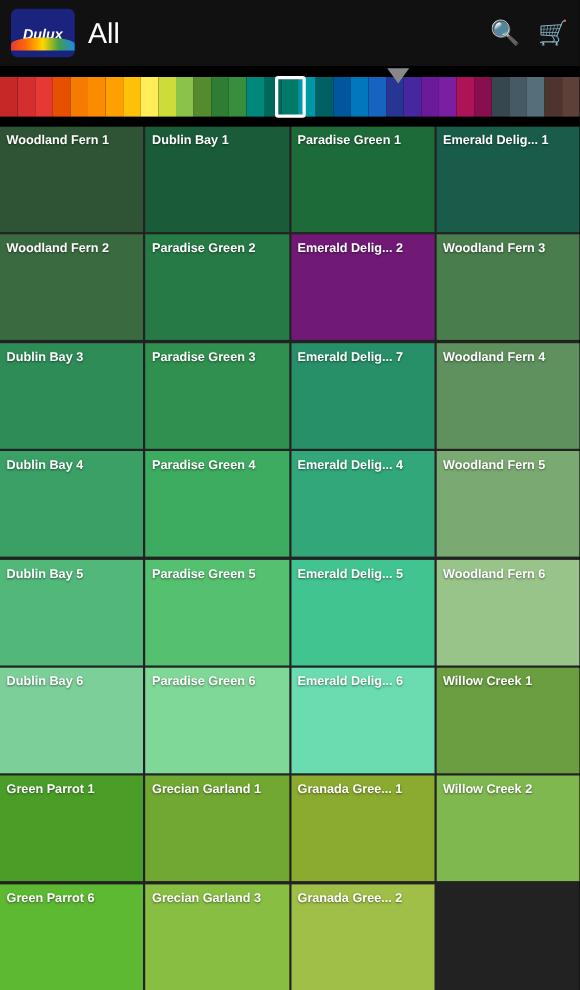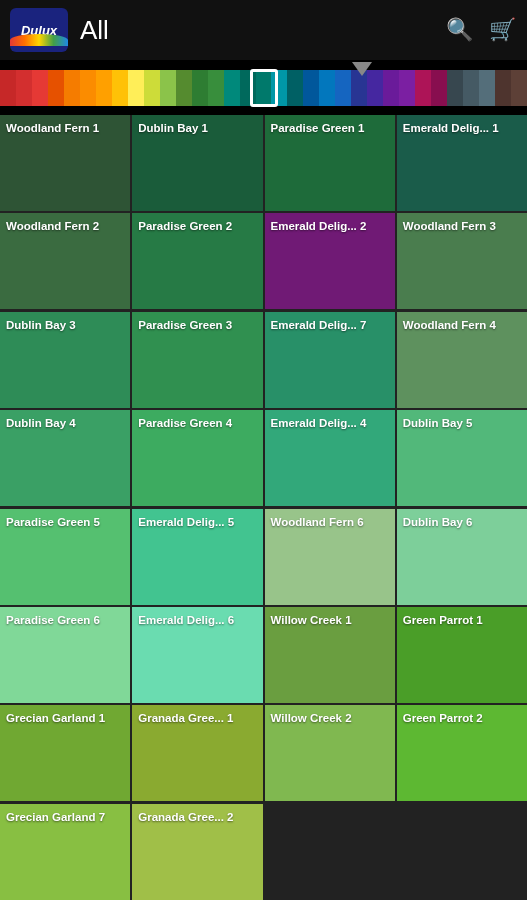--- a/index.html
+++ b/index.html
@@ -221,20 +221,23 @@
     </div>
     <div class="color-cell" style="background: rgb(58, 160, 101);">
       <span class="color-cell-label">Dublin Bay 4</span>
     </div>
     <div class="color-cell" style="background: rgb(61, 171, 96);">
       <span class="color-cell-label">Paradise Green 4</span>
     </div>
     <div class="color-cell" style="background: rgb(50, 168, 122);">
       <span class="color-cell-label">Emerald Delig... 4</span>
     </div>
+    <div class="color-cell" style="background: rgb(122, 170, 114);">
+      <span class="color-cell-label">Woodland Fern 5</span>
+    </div>
     <div class="color-cell" style="background: rgb(82, 184, 122);">
       <span class="color-cell-label">Dublin Bay 5</span>
     </div>
     <div class="color-cell" style="background: rgb(85, 192, 112);">
       <span class="color-cell-label">Paradise Green 5</span>
     </div>
     <div class="color-cell" style="background: rgb(66, 196, 144);">
       <span class="color-cell-label">Emerald Delig... 5</span>
     </div>
     <div class="color-cell" style="background: rgb(152, 196, 138);">
@@ -258,21 +261,21 @@
     <div class="color-cell" style="background: rgb(112, 168, 50);">
       <span class="color-cell-label">Grecian Garland 1</span>
     </div>
     <div class="color-cell" style="background: rgb(138, 170, 48);">
       <span class="color-cell-label">Granada Gree... 1</span>
     </div>
     <div class="color-cell" style="background: rgb(128, 184, 80);">
       <span class="color-cell-label">Willow Creek 2</span>
     </div>
     <div class="color-cell" style="background: rgb(93, 184, 50);">
-      <span class="color-cell-label">Green Parrot 2</span>
+      <span class="color-cell-label">Green Parrot 6</span>
     </div>
     <div class="color-cell" style="background: rgb(136, 191, 66);">
-      <span class="color-cell-label">Grecian Garland 7</span>
+      <span class="color-cell-label">Grecian Garland 3</span>
     </div>
     <div class="color-cell" style="background: rgb(160, 191, 72);">
       <span class="color-cell-label">Granada Gree... 2</span>
     </div>
   </div>
 
 </body></html>

